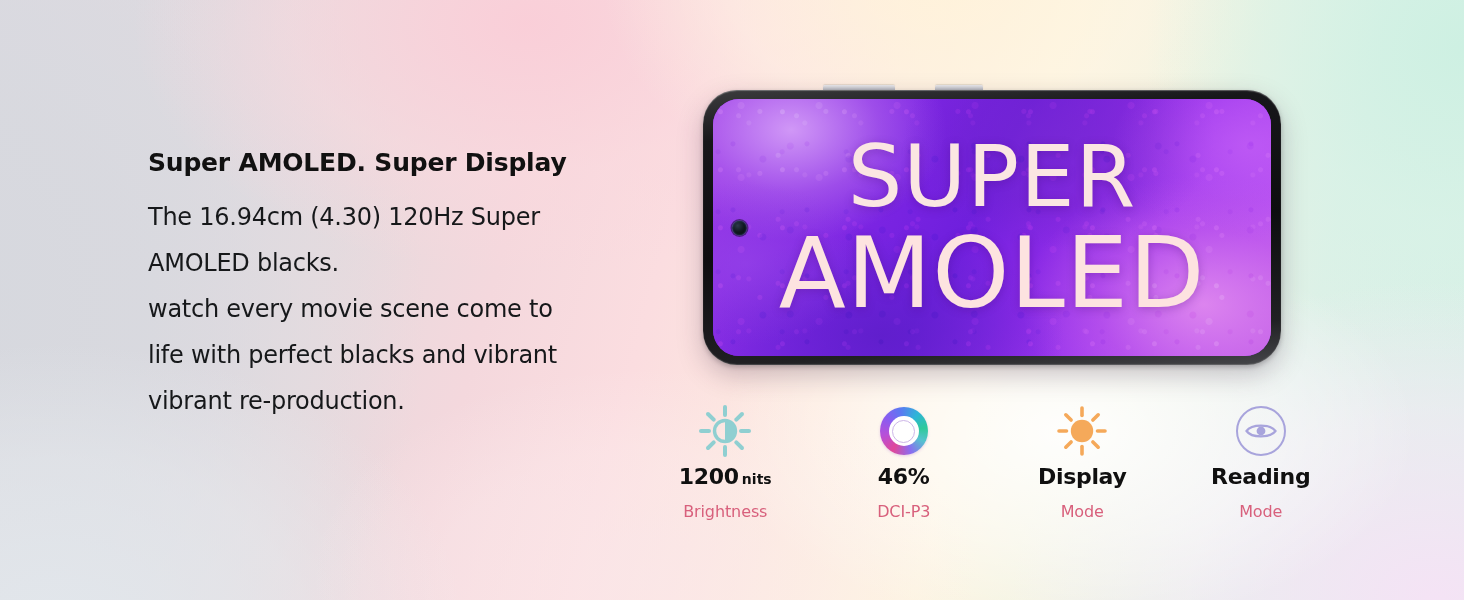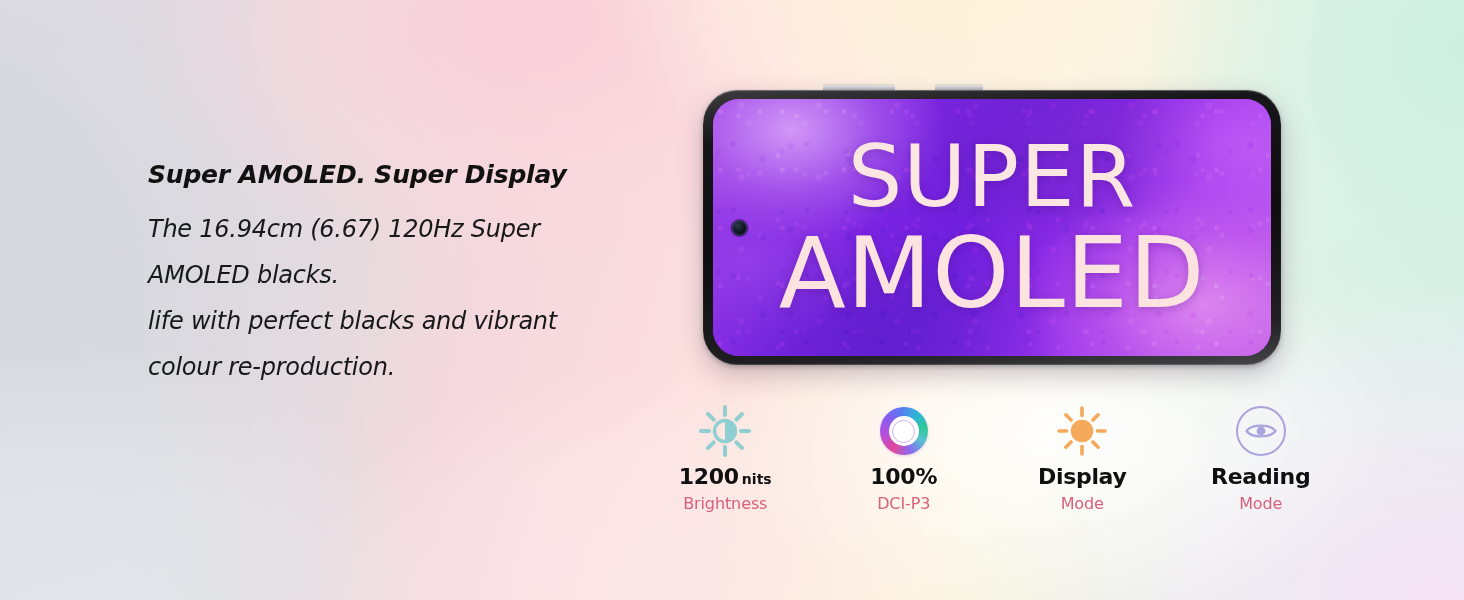--- a/index.html
+++ b/index.html
@@ -87,23 +87,22 @@
     background: radial-gradient(ellipse 420px 260px at 44% 96%,
       rgba(250,232,234,0.7) 0%,
       rgba(252,240,241,0.3) 48%,
       rgba(255,248,248,0.0) 80%);
   }
 
   
   #copy {
     position: absolute;
     left: 148px;
-    top: 160px;
+    top: 148px;
     width: 500px;
-    font-style: italic;
   }
   #copy .headline {
     font-family: "DejaVu Sans", sans-serif;
     font-size: 25px;
     font-weight: bold;
     color: #111111;
     letter-spacing: -0.2px;
     line-height: 1.18;
     margin: 0 0 16px 0;
     white-space: nowrap;
@@ -288,21 +287,21 @@
     line-height: 1;
     white-space: nowrap;
   }
   .feature .f-unit {
     font-size: 14px;
     font-weight: bold;
     letter-spacing: 0;
     margin-left: 3px;
   }
   .feature .f-sub {
-    margin-top: 8px;
+    margin-top: 16px;
     font-family: "DejaVu Sans", sans-serif;
     font-size: 16px;
     font-weight: 400;
     color: #d8607c;
     letter-spacing: -0.1px;
     line-height: 1;
     white-space: nowrap;
   }
 
   
@@ -370,24 +369,25 @@
   <div class="bg-layer bg-blob-pink-top"></div>
   <div class="bg-layer bg-blob-cream"></div>
   <div class="bg-layer bg-blob-mint"></div>
   <div class="bg-layer bg-blob-lilac-br"></div>
   <div class="bg-layer bg-blob-white-mid"></div>
   <div class="bg-layer bg-blob-blgray"></div>
   <div class="bg-layer bg-blob-pink-bl"></div>
 
   <div id="copy">
     <h1 class="headline">Super AMOLED. Super Display</h1>
-    <div class="body-line">The 16.94cm (6.67) 120Hz Super</div>
+    <div class="body-line">The 16.94cm (4.30) 120Hz Super</div>
     <div class="body-line">AMOLED blacks.</div>
+    <div class="body-line">watch every movie scene come to</div>
     <div class="body-line">life with perfect blacks and vibrant</div>
-    <div class="body-line">colour re-production.</div>
+    <div class="body-line">vibrant re-production.</div>
   </div>
 
   <div id="phone-wrap">
     <div class="phone-btn vol"></div>
     <div class="phone-btn pwr"></div>
 
     <div id="phone-frame">
       <div id="phone-screen">
         <div class="wall-layer wall-base"></div>
         <div class="wall-layer wall-c1"></div>
@@ -437,21 +437,21 @@
 
     <div class="feature">
       <div class="icon-box">
         <div class="dci-ring">
           <div class="hole">
             <div class="hole-inner"></div>
           </div>
         </div>
       </div>
       <div>
-        <span class="f-value">100%</span>
+        <span class="f-value">46%</span>
       </div>
       <div class="f-sub">DCI-P3</div>
     </div>
 
 
     <div class="feature">
       <div class="icon-box">
         <div class="ic-sun">
           <svg width="56" height="56" viewBox="0 0 56 56" aria-hidden="true">
             <g stroke="#f5a95a" stroke-width="3.6" stroke-linecap="round">

